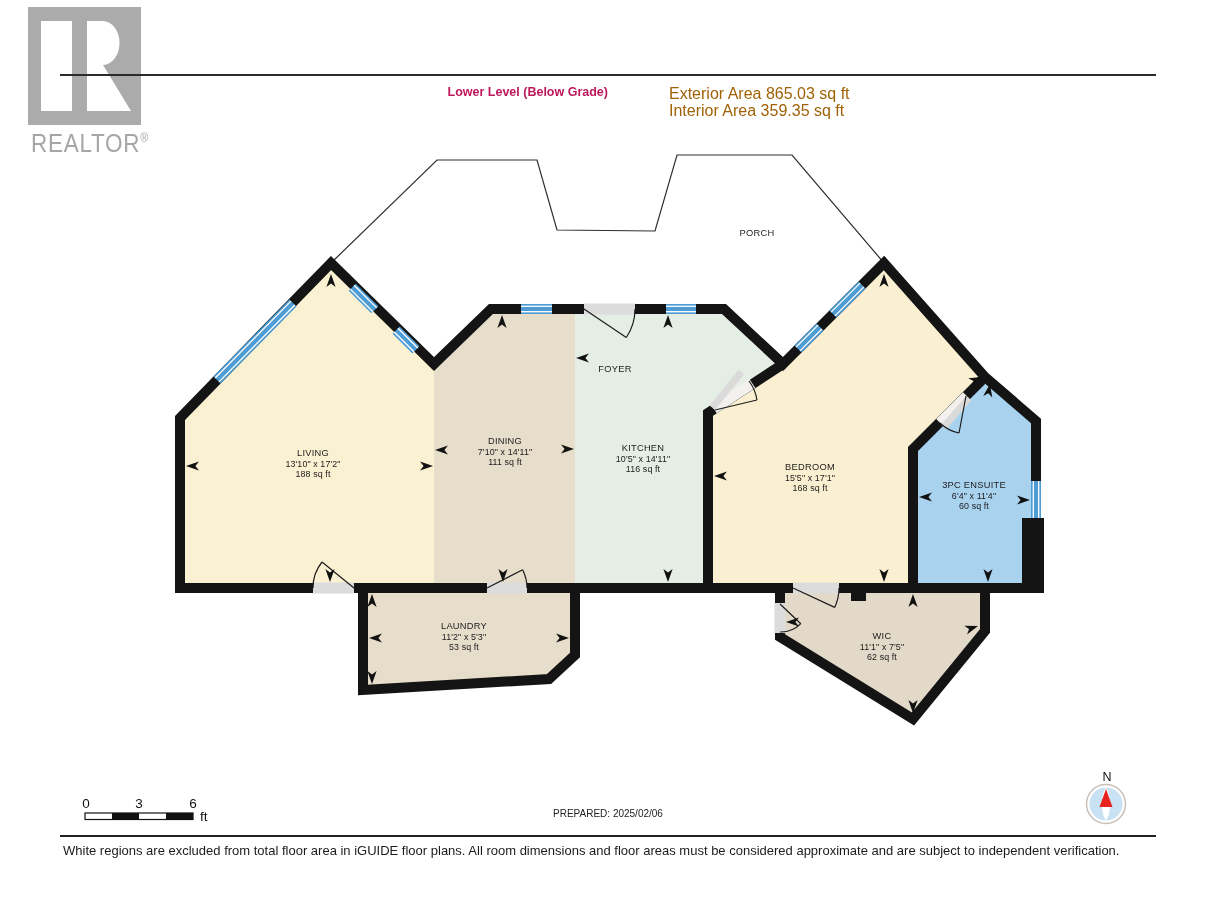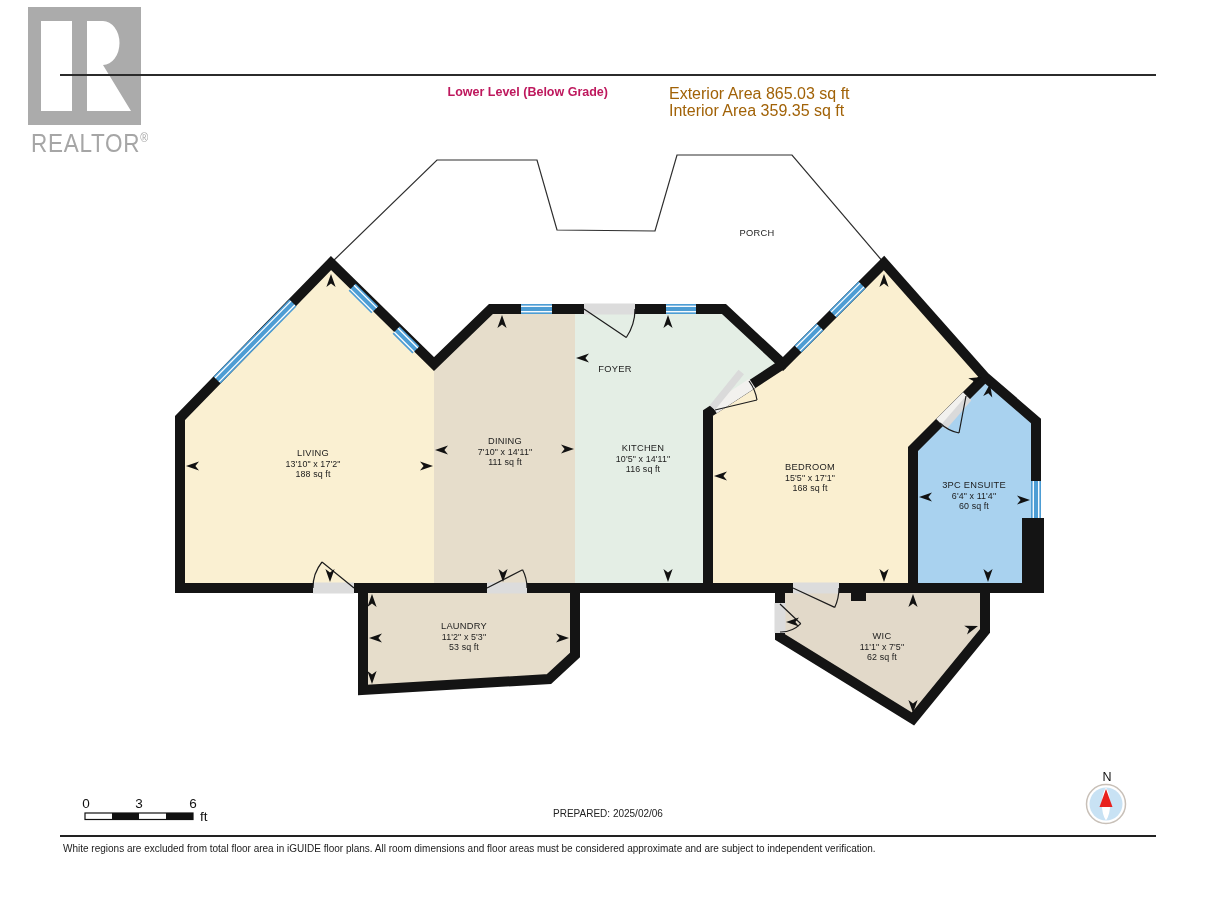--- a/index.html
+++ b/index.html
@@ -18,21 +18,21 @@
              letter-spacing:.8px;font-weight:400;font-family:"Liberation Sans",sans-serif;
              transform:scaleX(.9);transform-origin:left top;}
   #logo-reg{font-size:12px;vertical-align:10px;letter-spacing:0;}
   #title{position:absolute;left:0;top:41px;width:1216px;text-align:center;
          font-size:23px;font-weight:bold;color:#111;letter-spacing:.2px;}
   #header-rule{position:absolute;left:60px;top:74px;width:1096px;height:2px;background:#2b2b2b;}
   #level-label{position:absolute;right:608px;top:85px;font-size:12.5px;font-weight:bold;color:#be185d;}
   #area-block{position:absolute;left:621px;top:85px;font-size:16px;color:#a16207;line-height:17px;margin-left:48px;}
   
   #footer-rule{position:absolute;left:60px;top:835px;width:1096px;height:2px;background:#222;}
-  #disclaimer{position:absolute;left:63px;top:843px;font-size:10px;color:#1b1b1b;}
+  #disclaimer{position:absolute;left:63px;top:843px;font-size:13px;color:#1b1b1b;}
 </style>
 </head>
 <body>
 
 <div id="page">
 
   <div id="logo-box">
     <svg width="113" height="118" viewBox="0 0 113 118" aria-label="R">
       <rect x="0" y="0" width="113" height="118" fill="#ABABAB"></rect>
       <rect x="13" y="14" width="31" height="90" fill="#ffffff"></rect>

